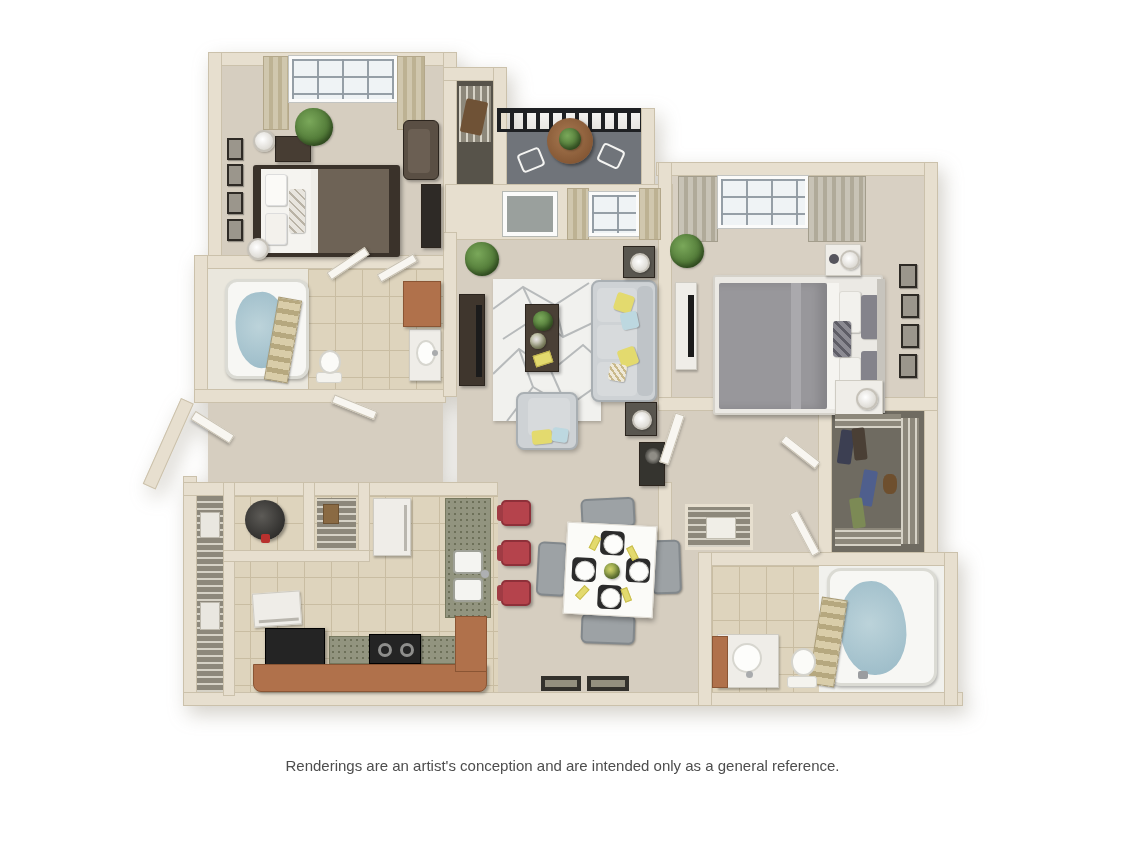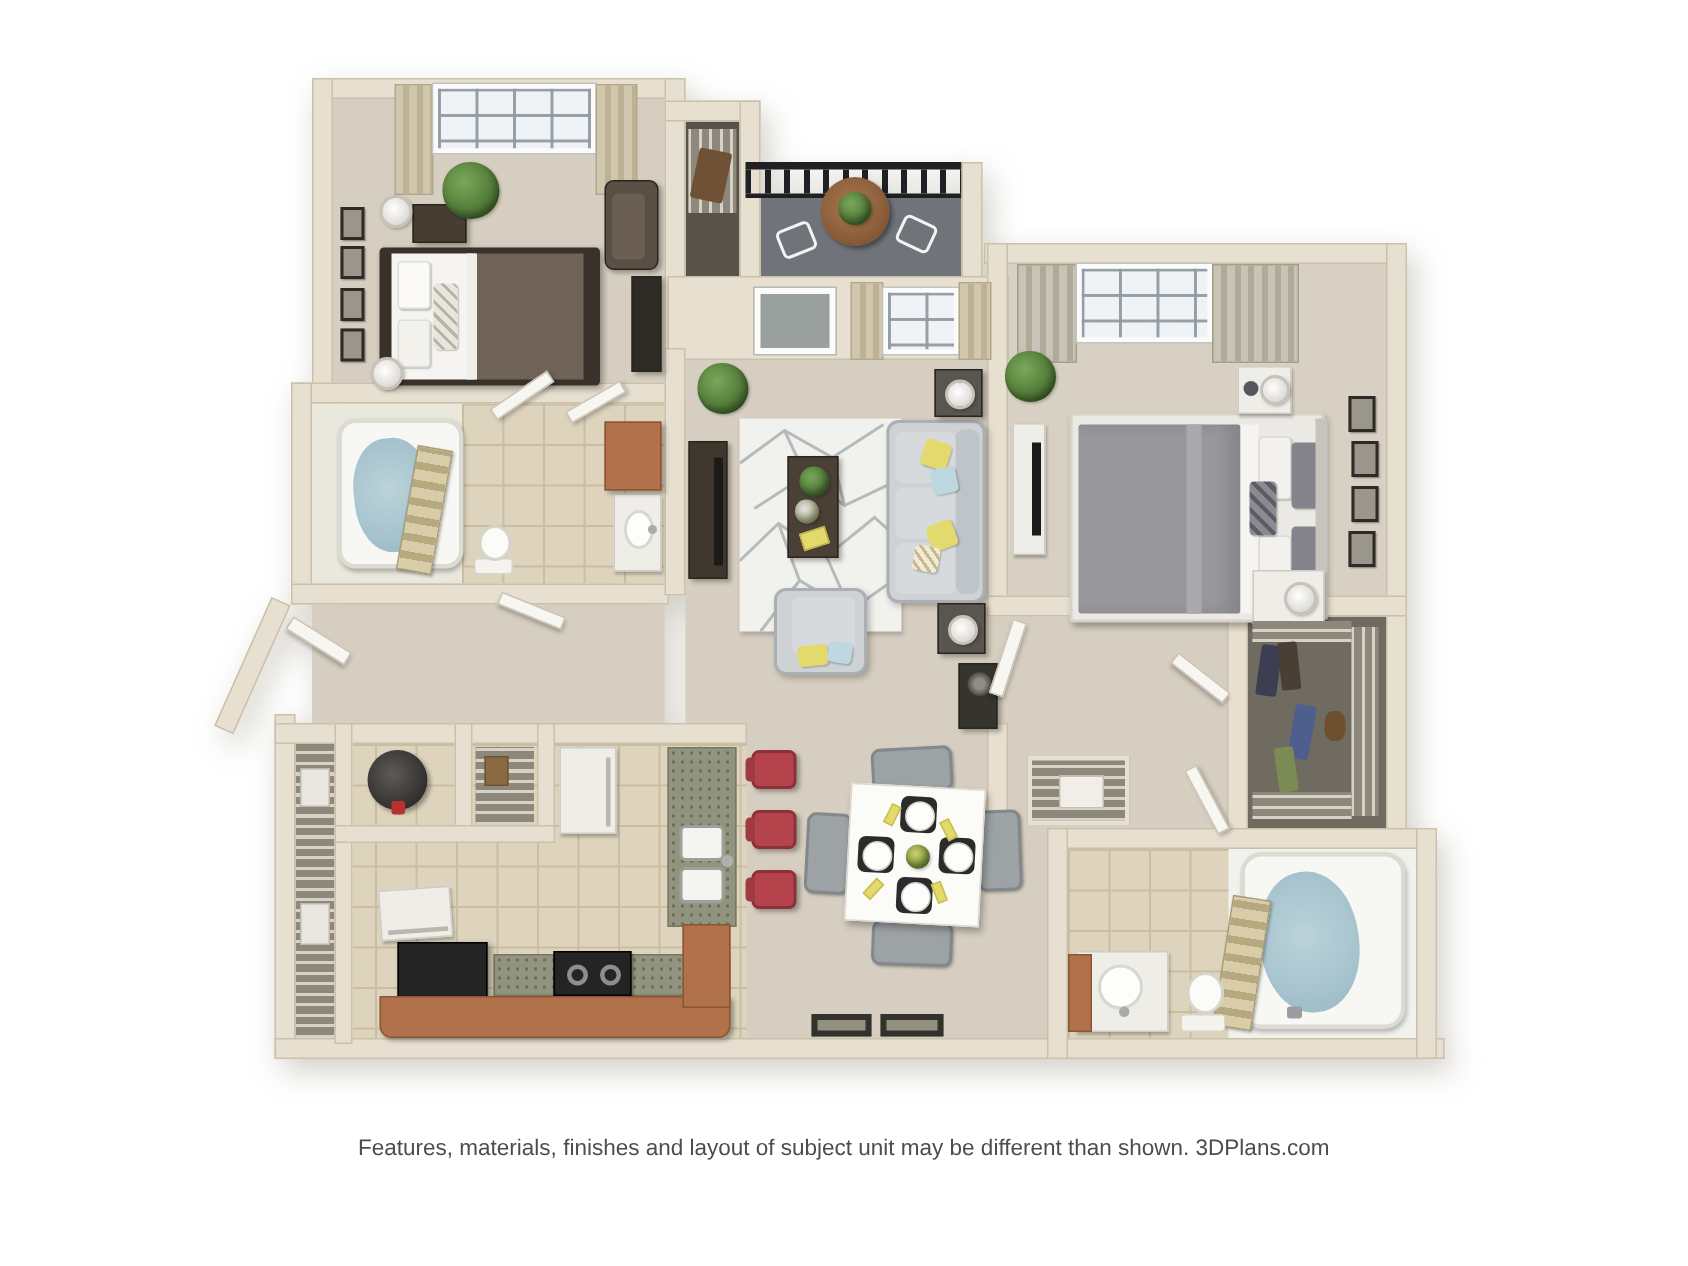--- a/index.html
+++ b/index.html
@@ -297,14 +297,14 @@
     <div class="abs" style="left:14px;top:8px;width:30px;height:30px;background:#fdfdfb;border:2px solid #d7d6cf;border-radius:50%;"></div>
     <div class="abs" style="left:28px;top:36px;width:7px;height:7px;background:#a9abad;border-radius:50%;"></div>
   </div>
   <div class="abs" style="left:529px;top:594px;width:16px;height:52px;background:var(--counter-brown,#b0714b);border:1px solid #8a5534;"></div>
   <div class="toilet-tank" style="left:604px;top:634px;width:30px;height:12px;"></div>
   <div class="toilet-bowl" style="left:608px;top:606px;width:25px;height:28px;"></div>
 
 </div>
 
 <div class="disclaimer">
-  <div>Features, materials, finishes and layout of subject unit may be different than shown. 3DPlans.com</div>
+  <div>Renderings are an artist's conception and are intended only as a general reference.</div>
 </div>
 
 </body></html>

